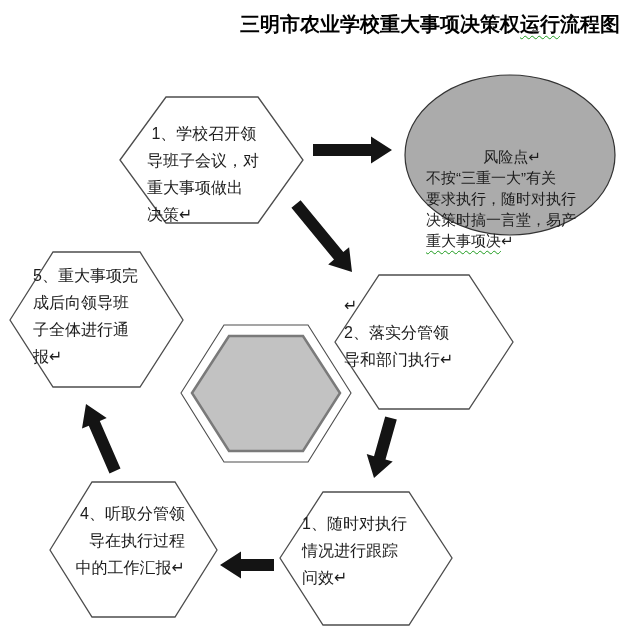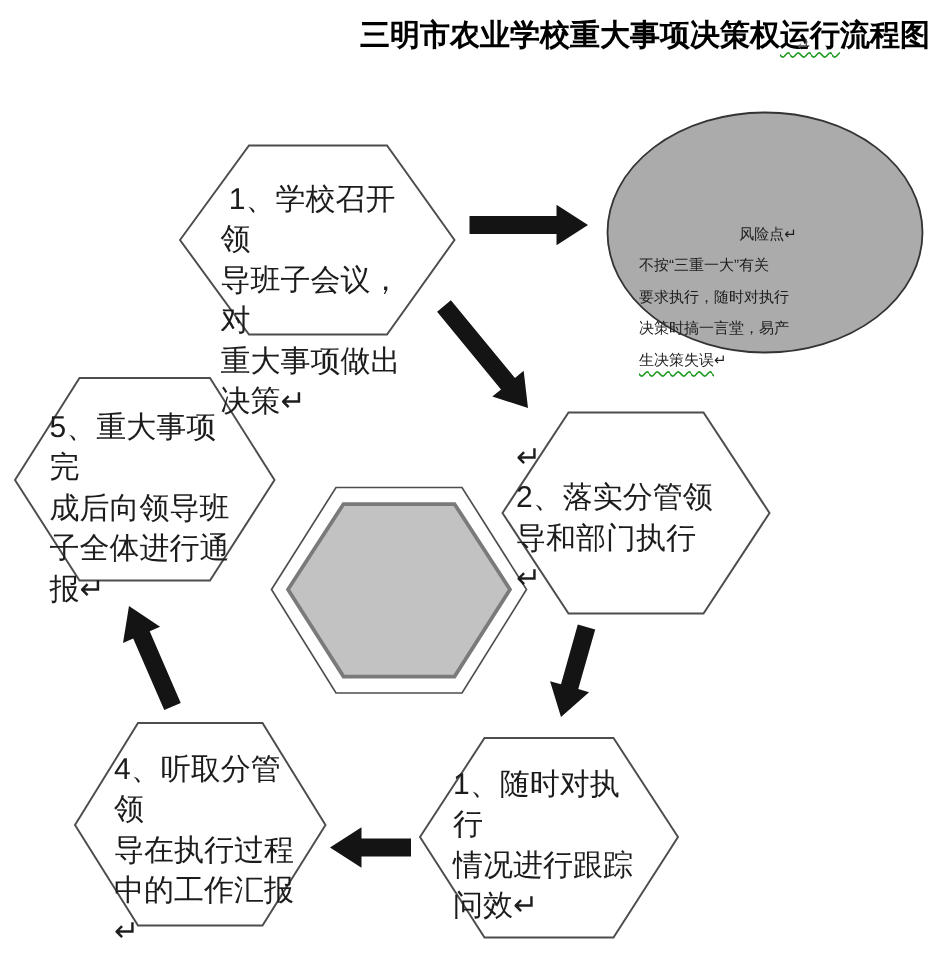--- a/index.html
+++ b/index.html
@@ -3,40 +3,40 @@
 <meta charset="utf-8">
 <style>
   html,body{margin:0;padding:0;background:#ffffff;}
   #canvas{
     position:relative;width:620px;height:641px;background:#ffffff;
     font-family:"Liberation Sans","DejaVu Sans",sans-serif;
     color:#1c1c1c;overflow:hidden;
   }
   #diagram-svg{position:absolute;left:0;top:0;}
   .txt{
-    position:absolute;font-size:20px;line-height:27px;
+    position:absolute;font-size:16px;line-height:27px;
     white-space:pre-wrap;letter-spacing:0px;
   }
   .title-row{
     position:absolute;left:0;top:10px;width:620px;text-align:right;
     font-family:"Liberation Serif","DejaVu Serif",serif;
     font-weight:bold;font-size:20px;line-height:28px;color:#000;
   }
   .squiggle{
     text-decoration:underline;
     text-decoration-style:wavy;
     text-decoration-color:#1f9b1f;
     text-decoration-thickness:1px;
     text-underline-offset:4px;
   }
   .para-mark{
     position:absolute;left:530px;top:6px;
     font-size:12px;color:#555;font-weight:normal;
   }
-  .risk-txt{font-size:10px;line-height:21px;}
+  .risk-txt{font-size:15px;line-height:21px;}
   .risk-head{display:block;text-align:center;}
   .center-txt{line-height:26px;}
 </style>
 </head>
 <body>
 
 <div id="canvas">
 
   <svg id="diagram-svg" width="620" height="641" viewBox="0 0 620 641">
 
@@ -70,34 +70,34 @@
 
   <div class="txt" style="left:147px;top:120px;width:132px;"> 1、学校召开领
 导班子会议，对
 重大事项做出
 决策↵</div>
 
   <div class="txt risk-txt" style="left:426px;top:104px;width:172px;">
     <span class="risk-head">风险点↵</span><span>不按“三重一大”有关
 要求执行，随时对执行
 决策时搞一言堂，易产
-</span><span class="squiggle">生决策失误</span><span>↵</span>
+</span><span class="squiggle">重大事项决</span><span>↵</span>
   </div>
 
   <div class="txt" style="left:344px;top:292px;width:136px;">↵
 2、落实分管领
 导和部门执行↵</div>
 
 
-  <div class="txt" style="left:33px;top:272px;width:120px;">5、重大事项完
+  <div class="txt" style="left:33px;top:262px;width:120px;">5、重大事项完
 成后向领导班
 子全体进行通
 报↵</div>
 
   <div class="txt" style="left:302px;top:510px;width:126px;">1、随时对执行
 情况进行跟踪
 问效↵</div>
 
-  <div class="txt" style="left:76px;top:500px;width:126px;">4、听取分管领
+  <div class="txt" style="left:59px;top:500px;width:126px;text-align:right;">4、听取分管领
 导在执行过程
 中的工作汇报↵</div>
 
 </div>
 
 </body></html>

